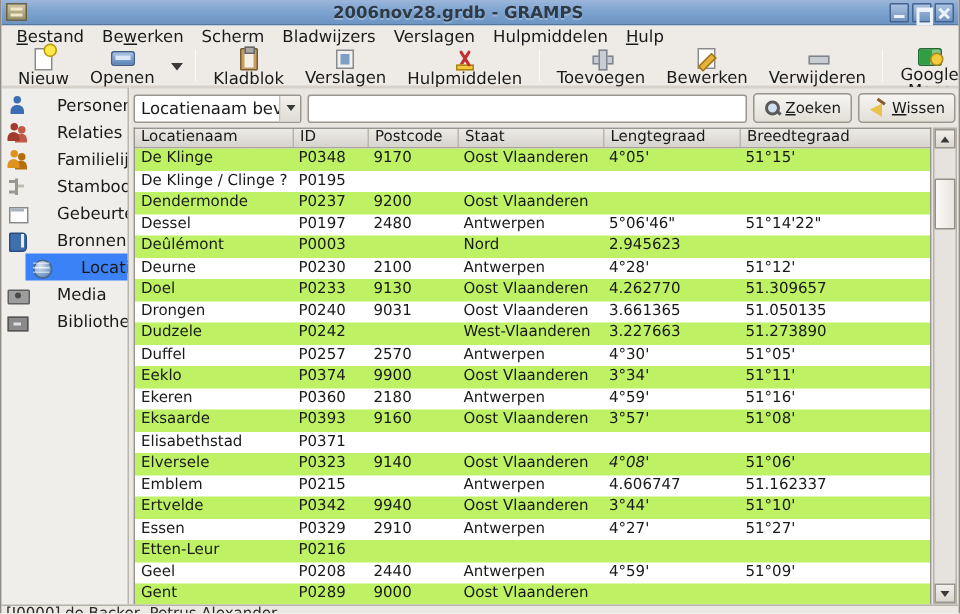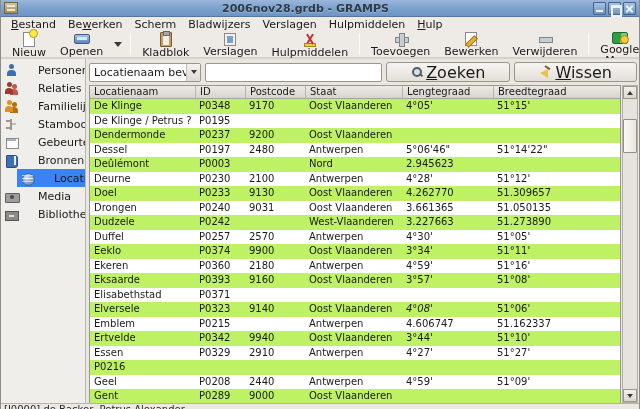--- a/index.html
+++ b/index.html
@@ -85,21 +85,21 @@
   .icon-repositories-icon::after { content:""; position:absolute; left:4px; top:7px; width:5px; height:2px; background:#e0e0e0; }
 
   
   .main { position:absolute; left:86px; top:58px; right:0; bottom:6px; background:#e9e6e1; border-top:1px solid #d6d2cb; }
   .filterbar { position:absolute; left:0; top:0; right:0; height:26px; display:flex; align-items:center; padding:0 2px 0 2px; gap:4px; }
   .combo { display:flex; height:19px; border:1px solid #9a968e; background:#fff; border-radius:2px; width:112px; flex:0 0 auto; }
   .combo-text { flex:1; padding:2px 4px 0 4px; font-size:11px; white-space:nowrap; overflow:hidden; }
   .combo-arrow-btn { width:14px; border-left:1px solid #c4c1ba; display:flex; align-items:center; justify-content:center; background:linear-gradient(#f4f2ee,#dedbd4); }
   .combo-arrow-btn .arrow-down { border-left-width:3px; border-right-width:3px; border-top-width:4px; }
   .filter-input { flex:1; height:19px; border:1px solid #9a968e; border-radius:2px; background:#fff; font-family:inherit; font-size:11px; padding:0 4px; }
-  .gtk-btn { display:flex; align-items:center; gap:3px; height:20px; padding:0 24px; background:linear-gradient(#f7f5f2,#e2dfd8); border:1px solid #9a968e; border-radius:3px; font-family:inherit; font-size:16px; color:#1a1a1a; flex:0 0 auto; }
+  .gtk-btn { display:flex; align-items:center; gap:3px; height:20px; padding:0 6px; background:linear-gradient(#f7f5f2,#e2dfd8); border:1px solid #9a968e; border-radius:3px; font-family:inherit; font-size:10px; color:#1a1a1a; flex:0 0 auto; }
   .gtk-btn u { text-decoration:underline; }
   .icon-magnifier-icon { width:12px; height:12px; }
   .icon-magnifier-icon::before { content:""; position:absolute; left:1px; top:1px; width:6px; height:6px; border:2px solid #5a5a5a; border-radius:50%; background:#cfe0ee; }
   .icon-magnifier-icon::after { content:""; position:absolute; left:8px; top:8px; width:4px; height:2px; background:#5a5a5a; transform:rotate(45deg); }
   .icon-broom-icon { width:13px; height:12px; }
   .icon-broom-icon::before { content:""; position:absolute; left:6px; top:-1px; width:6px; height:2px; background:#8a5a2a; transform:rotate(35deg); transform-origin:left center; }
   .icon-broom-icon::after { content:""; position:absolute; left:1px; top:3px; width:0; height:0; border-top:4px solid transparent; border-bottom:5px solid transparent; border-right:8px solid #e8c24a; }
 
   
   .table-wrap { position:absolute; left:2px; top:26px; right:18px; bottom:0; background:#fff; border:1px solid #9a968e; border-bottom:none; }
@@ -283,21 +283,21 @@
       <div class="tbody" id="tbody">
           <div class="tr stripe">
             <div class="td" style="width: 105px; flex: 0 0 105px;">De Klinge</div>
             <div class="td" style="width: 50px; flex: 0 0 50px;">P0348</div>
             <div class="td" style="width: 60px; flex: 0 0 60px;">9170</div>
             <div class="td" style="width: 97px; flex: 0 0 97px;">Oost Vlaanderen</div>
             <div class="td" style="width: 91px; flex: 0 0 91px;">4°05'</div>
             <div class="td" style="flex: 1 1 0%;">51°15'</div>
           </div>
           <div class="tr">
-            <div class="td" style="width: 105px; flex: 0 0 105px;">De Klinge / Petrus ?</div>
+            <div class="td" style="width: 105px; flex: 0 0 105px;">De Klinge / Clinge ?</div>
             <div class="td" style="width: 50px; flex: 0 0 50px;">P0195</div>
             <div class="td" style="width: 60px; flex: 0 0 60px;"></div>
             <div class="td" style="width: 97px; flex: 0 0 97px;"></div>
             <div class="td" style="width: 91px; flex: 0 0 91px;"></div>
             <div class="td" style="flex: 1 1 0%;"></div>
           </div>
           <div class="tr stripe">
             <div class="td" style="width: 105px; flex: 0 0 105px;">Dendermonde</div>
             <div class="td" style="width: 50px; flex: 0 0 50px;">P0237</div>
             <div class="td" style="width: 60px; flex: 0 0 60px;">9200</div>
@@ -418,20 +418,21 @@
           </div>
           <div class="tr">
             <div class="td" style="width: 105px; flex: 0 0 105px;">Essen</div>
             <div class="td" style="width: 50px; flex: 0 0 50px;">P0329</div>
             <div class="td" style="width: 60px; flex: 0 0 60px;">2910</div>
             <div class="td" style="width: 97px; flex: 0 0 97px;">Antwerpen</div>
             <div class="td" style="width: 91px; flex: 0 0 91px;">4°27'</div>
             <div class="td" style="flex: 1 1 0%;">51°27'</div>
           </div>
           <div class="tr stripe">
+            <div class="td" style="width: 105px; flex: 0 0 105px;">Etten-Leur</div>
             <div class="td" style="width: 50px; flex: 0 0 50px;">P0216</div>
             <div class="td" style="width: 60px; flex: 0 0 60px;"></div>
             <div class="td" style="width: 97px; flex: 0 0 97px;"></div>
             <div class="td" style="width: 91px; flex: 0 0 91px;"></div>
             <div class="td" style="flex: 1 1 0%;"></div>
           </div>
           <div class="tr">
             <div class="td" style="width: 105px; flex: 0 0 105px;">Geel</div>
             <div class="td" style="width: 50px; flex: 0 0 50px;">P0208</div>
             <div class="td" style="width: 60px; flex: 0 0 60px;">2440</div>

